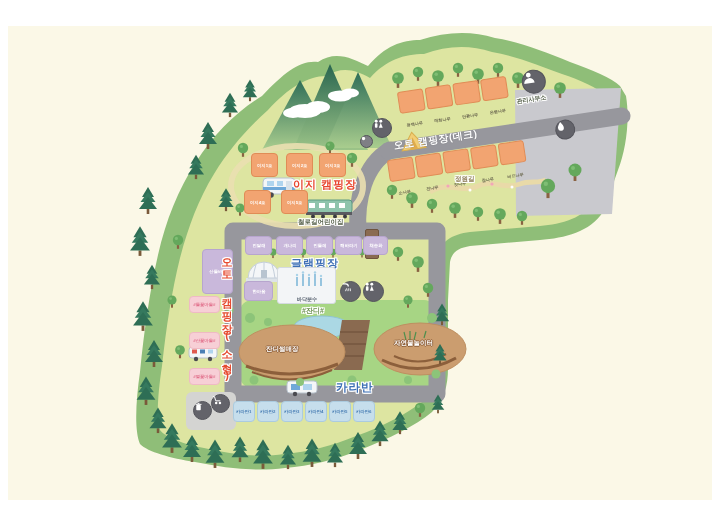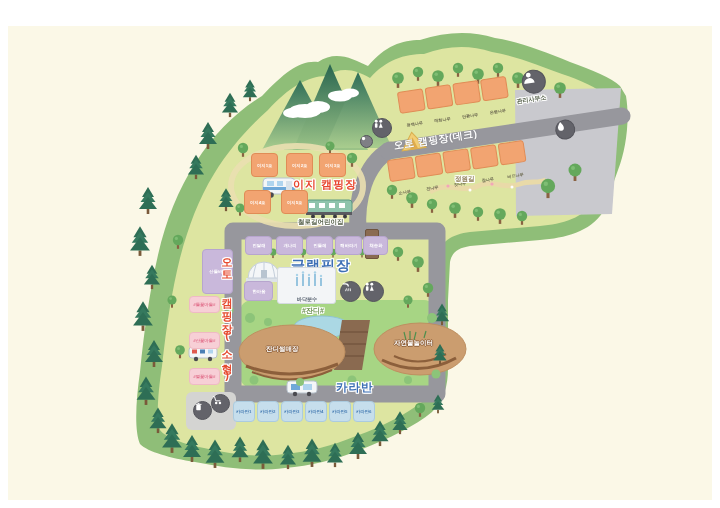--- a/index.html
+++ b/index.html
@@ -322,21 +322,21 @@
       </div>
     <div class="site purple" style="left:363px;top:236px;width:25px;height:19px;">
         <span>채송화</span>
       </div>
     <div class="site purple" style="left:202px;top:249px;width:31px;height:45px;">
         <span>산들바람</span>
       </div>
     <div class="site purple" style="left:244px;top:281px;width:29px;height:20px;">
         <span>한마음</span>
       </div>
-    <div class="lbl halo" style="left:291px;top:258px;font-size:14px;color:#3D6FB5;letter-spacing:1px;">글램핑장</div>
+    <div class="lbl halo" style="left:291px;top:258px;font-size:11px;color:#3D6FB5;letter-spacing:1px;">글램핑장</div>
 
     <div class="pad">
       <svg width="40" height="16" viewBox="0 0 40 16" style="position:static;display:block;margin:3px auto 0;">
         <g stroke="#7FB8D8" stroke-width="1.6">
             <line x1="10" y1="15" x2="10" y2="6"></line>
             <line x1="16" y1="15" x2="16" y2="3"></line>
             <line x1="22" y1="15" x2="22" y2="6"></line>
             <line x1="28" y1="15" x2="28" y2="3"></line>
             <line x1="34" y1="15" x2="34" y2="7"></line>
           </g>

